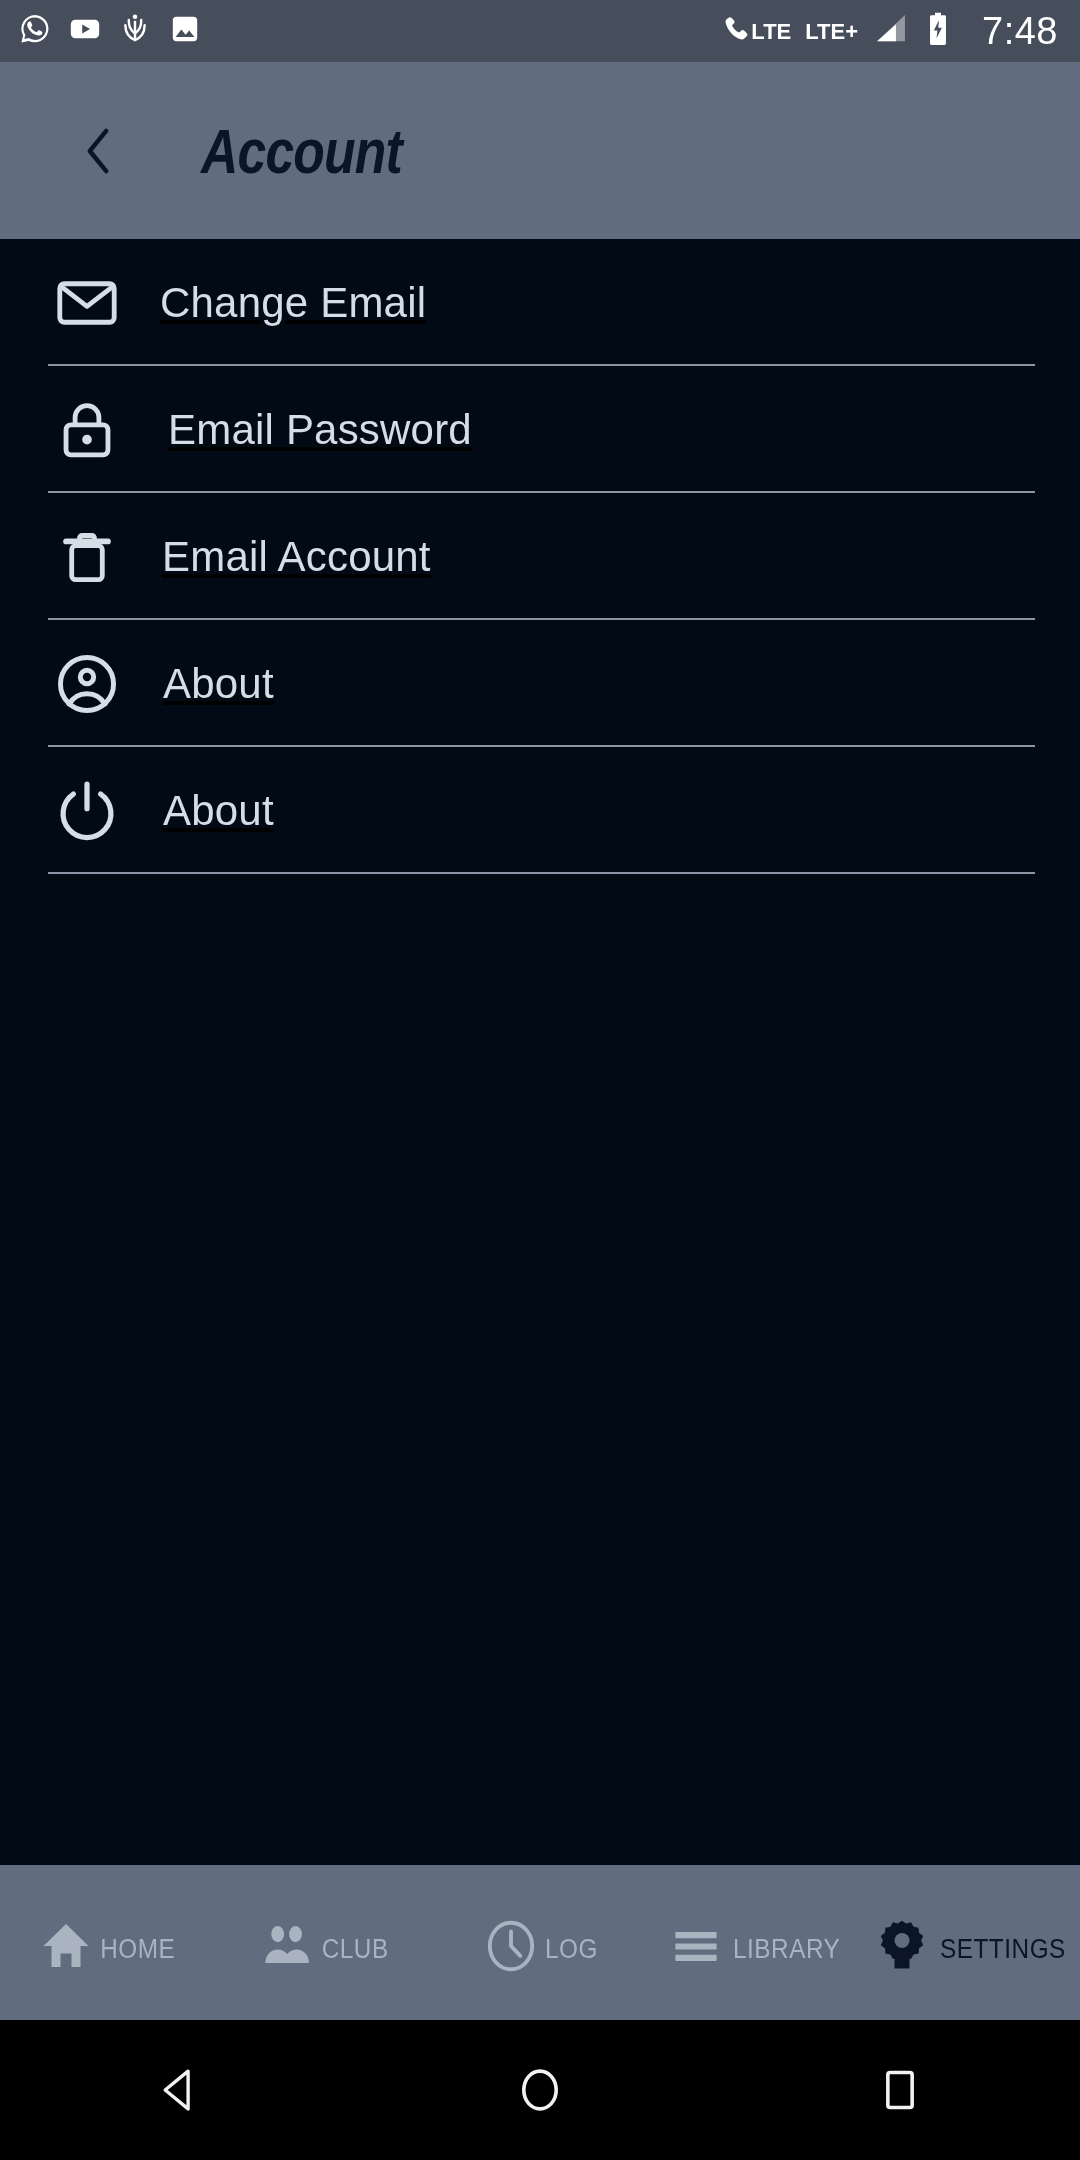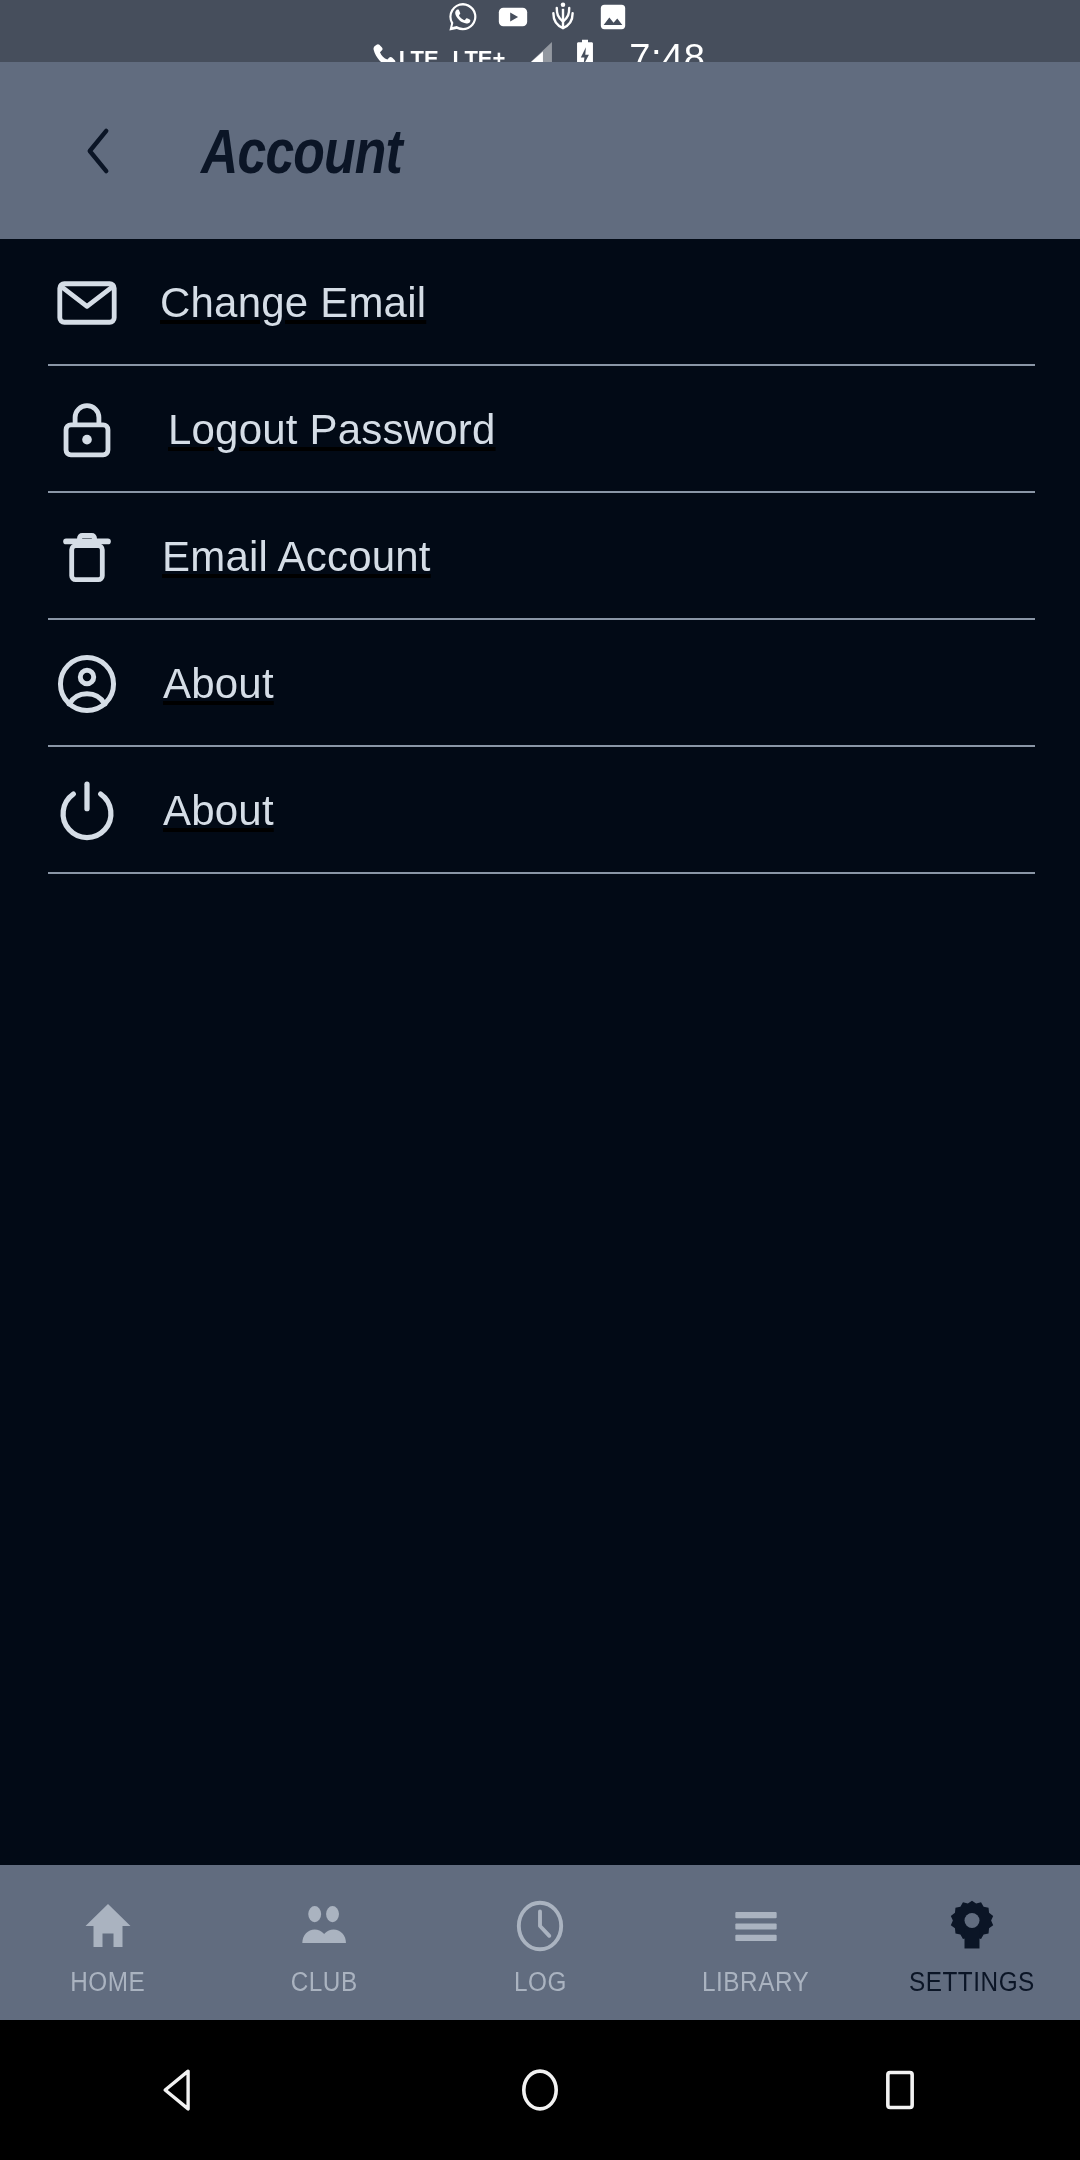--- a/index.html
+++ b/index.html
@@ -22,21 +22,20 @@
     position: absolute;
     top: 0; left: 0;
     width: 1080px;
     height: 62px;
     background: #464e5c;
     display: flex;
     align-items: center;
     justify-content: space-between;
     padding: 0 22px 0 18px;
     box-sizing: border-box;
-    flex-direction: column;
   }
   .sb-left {
     display: flex;
     align-items: center;
     gap: 16px;
   }
   .sb-right {
     display: flex;
     align-items: center;
     gap: 14px;
@@ -134,21 +133,21 @@
     top: 1865px;
     width: 1080px;
     height: 155px;
     background: #616c7f;
     display: flex;
     align-items: stretch;
   }
   .nav-item {
     flex: 1 1 0;
     display: flex;
-    flex-direction: column;
+    flex-direction: row;
     align-items: center;
     justify-content: center;
     padding-top: 6px;
     cursor: pointer;
   }
   .nav-icon {
     height: 66px;
     display: flex;
     align-items: center;
     justify-content: center;
@@ -268,21 +267,21 @@
     </div>
 
     <div class="list-row">
       <div class="row-icon">
         <svg width="68" height="68" viewBox="0 0 24 24">
           <rect x="4.6" y="10.2" width="14.8" height="10.6" rx="1.7" stroke="#d5dde6" stroke-width="1.7" fill="none"></rect>
           <path d="M7.8 10.2V7.6a4.2 4.2 0 0 1 8.4 0v2.6" stroke="#d5dde6" stroke-width="1.7" fill="none"></path>
           <circle cx="12" cy="15.4" r="1.7" fill="#d5dde6"></circle>
         </svg>
       </div>
-      <div class="row-label" style="margin-left:22px;">Logout Password</div>
+      <div class="row-label" style="margin-left:22px;">Email Password</div>
       <div class="row-divider"></div>
     </div>
 
     <div class="list-row">
       <div class="row-icon">
         <svg width="68" height="68" viewBox="0 0 24 24">
           <path d="M4.6 6.5h14.8" stroke="#d5dde6" stroke-width="2" stroke-linecap="round"></path>
           <path d="M9.4 6.5V5.3c0-.5.4-.9.9-.9h3.4c.5 0 .9.4.9.9v1.2" stroke="#d5dde6" stroke-width="1.8" fill="none"></path>
           <rect x="6.6" y="8" width="10.8" height="12" rx="1.4" stroke="#d5dde6" stroke-width="1.7" fill="none"></rect>
         </svg>

